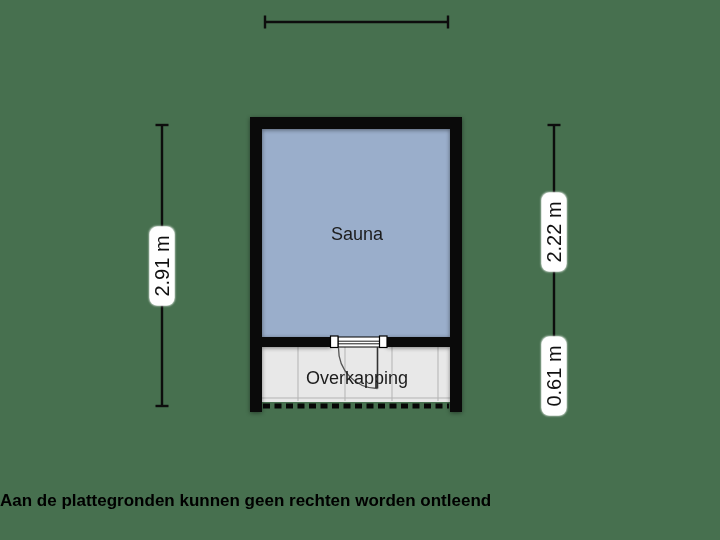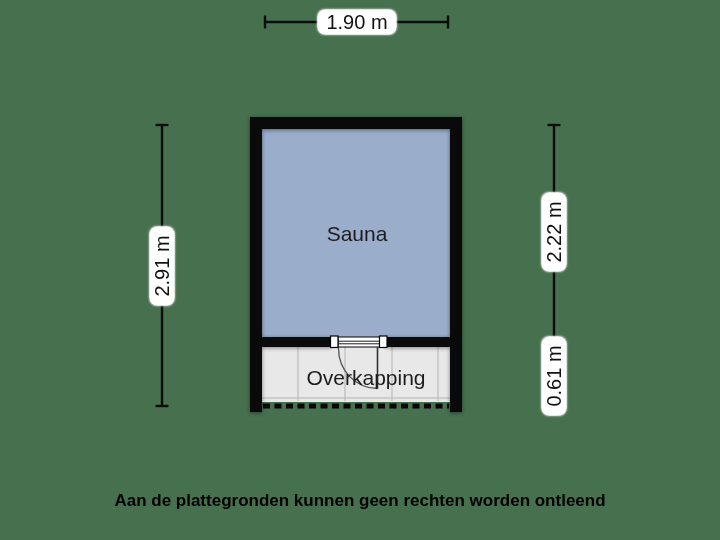--- a/index.html
+++ b/index.html
@@ -19,29 +19,29 @@
     padding:1px 9px;
     font-size:20px;
     color:#111111;
     white-space:nowrap;
     transform:translate(-50%,-50%);
     box-shadow:0 0 2px rgba(255,255,255,0.9);
   }
   .dim-label.vert { transform:translate(-50%,-50%) rotate(-90deg); }
   .room-label {
     position:absolute;
-    font-size:21px;
+    font-size:18px;
     color:#1c1c1c;
     white-space:nowrap;
     transform:translate(-50%,-50%);
   }
   .footer {
     position:absolute;
     left:0; right:0; top:490px;
-    text-align:center;
+    text-align:left;
     font-size:17px;
     font-weight:bold;
     color:#000000;
     line-height:21px;
   }
 </style>
 </head>
 <body>
 
 <div class="canvas">
@@ -90,25 +90,24 @@
         <path d="M155.5 406 H168.5"></path>
       </g>
       <g>
         <path d="M554 125 V407"></path>
         <path d="M547.5 125 H560.5"></path>
         <path d="M547.5 407 H560.5"></path>
       </g>
     </g>
   </svg>
 
-  <div class="dim-label" style="left:357px; top:22px;">1.90 m</div>
   <div class="dim-label vert" style="left:162px; top:266px;">2.91 m</div>
   <div class="dim-label vert" style="left:554px; top:232px;">2.22 m</div>
   <div class="dim-label vert" style="left:554px; top:376px;">0.61 m</div>
 
   <div class="room-label" style="left:357px; top:234px;">Sauna</div>
-  <div class="room-label" style="left:366px; top:378px;">Overkapping</div>
+  <div class="room-label" style="left:357px; top:378px;">Overkapping</div>
 
   <div class="footer">
     <div>Aan de plattegronden kunnen geen rechten worden ontleend</div>
   </div>
 
 </div>
 
 </body></html>

